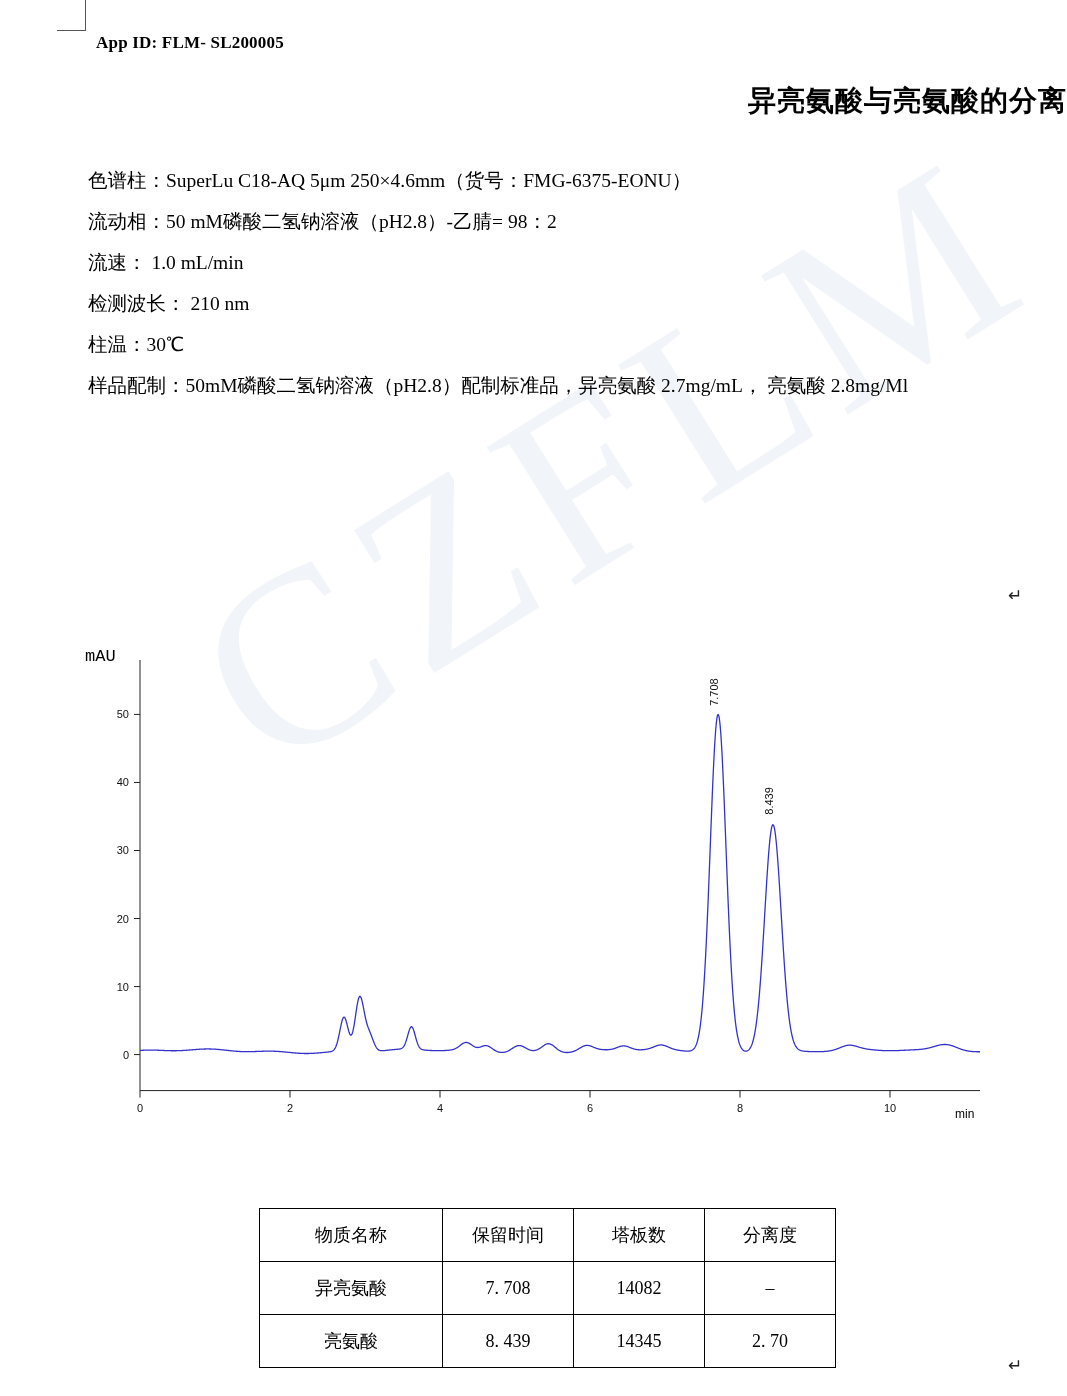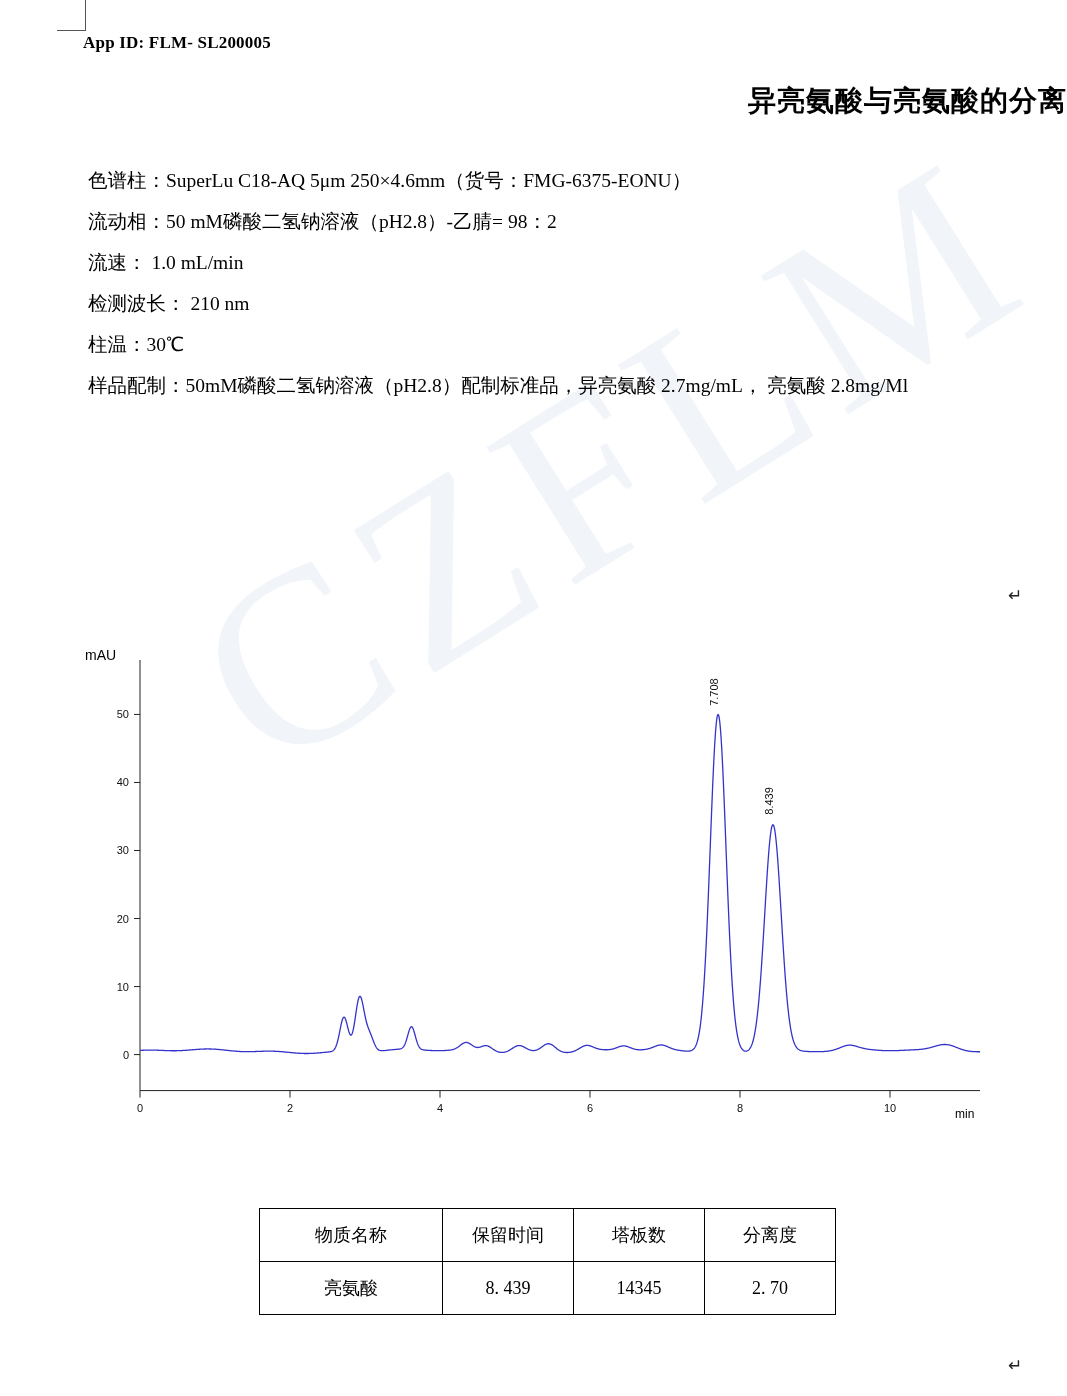--- a/index.html
+++ b/index.html
@@ -43,21 +43,21 @@
     font-size: 250px;
     letter-spacing: 16px;
     color: rgba(120, 150, 190, 0.10);
     transform: rotate(-32deg);
     white-space: nowrap;
     font-weight: 400;
   }
 
   .app-id {
     position: absolute;
-    left: 83px;
+    left: 96px;
     top: 33px;
     font-size: 17px;
     font-weight: bold;
     font-family: "Liberation Serif", serif;
     letter-spacing: 0.2px;
   }
 
   .doc-title {
     position: absolute;
     left: 0;
@@ -88,22 +88,22 @@
     top: 635px;
     width: 925px;
     height: 515px;
   }
   .chart-svg { display: block; }
 
   .y-unit {
     position: absolute;
     left: 10px;
     top: 12px;
-    font-size: 14px;
-    font-family: Liberation Sans, sans-serif;
+    font-size: 17px;
+    font-family: Liberation Mono, monospace;
   }
   .x-unit {
     position: absolute;
     left: 880px;
     top: 472px;
     font-size: 12px;
     font-family: "Liberation Sans", sans-serif;
   }
 
   
@@ -200,20 +200,26 @@
   <thead>
     <tr>
       <th>物质名称</th>
       <th>保留时间</th>
       <th>塔板数</th>
       <th>分离度</th>
     </tr>
   </thead>
   <tbody>
     <tr>
+      <td>异亮氨酸</td>
+      <td>7. 708</td>
+      <td>14082</td>
+      <td>–</td>
+    </tr>
+    <tr>
       <td>亮氨酸</td>
       <td>8. 439</td>
       <td>14345</td>
       <td>2. 70</td>
     </tr>
   </tbody>
 </table>
 
 <div class="pilcrow p2">↵</div>
 

